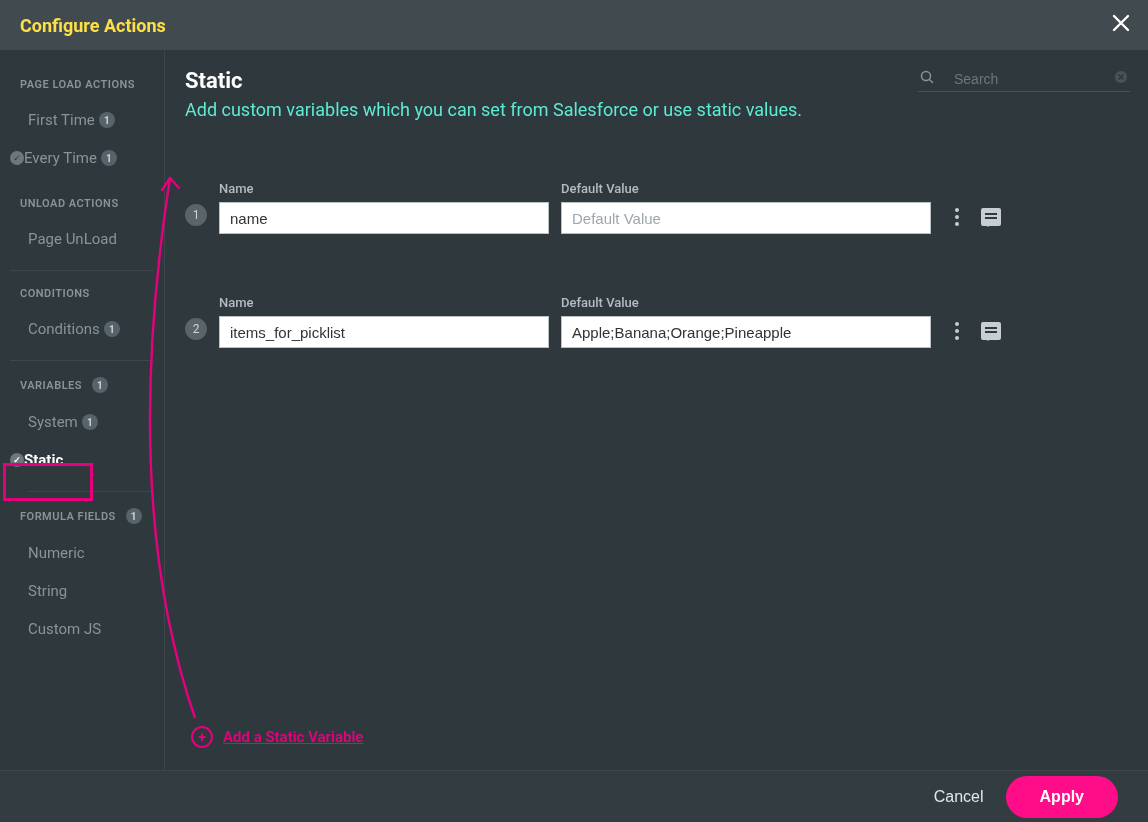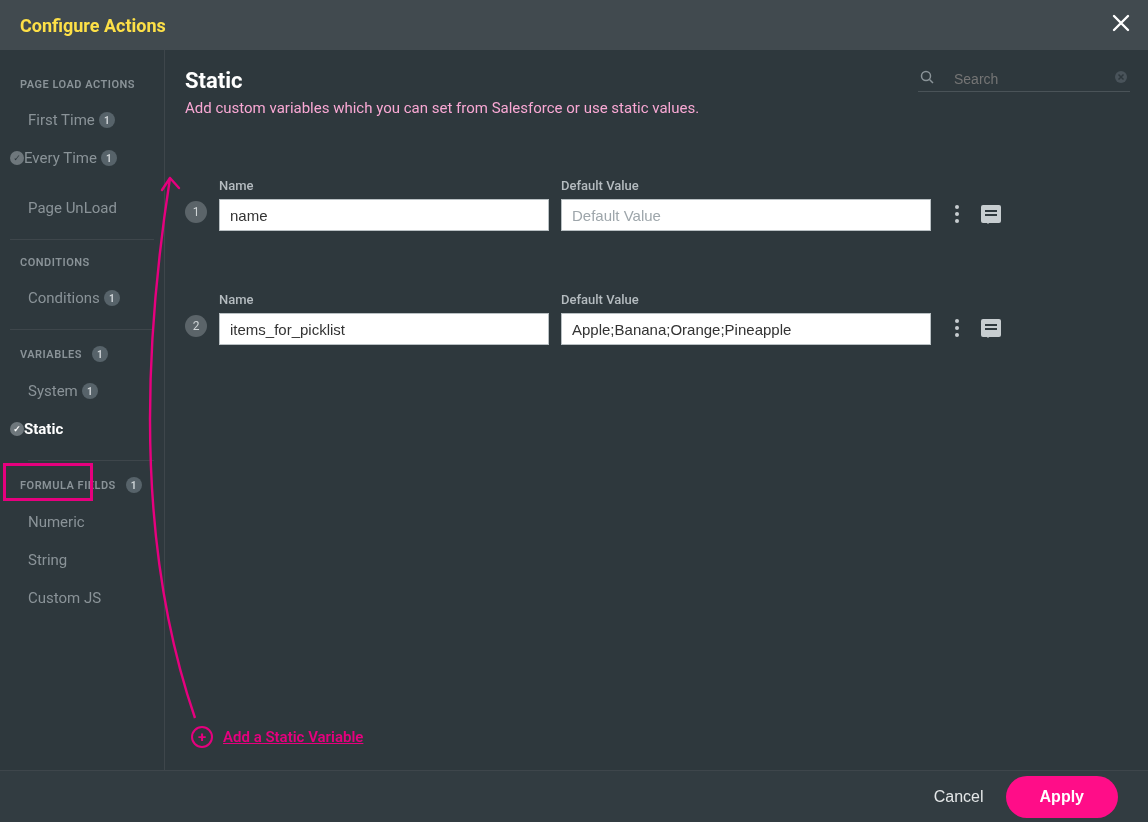--- a/index.html
+++ b/index.html
@@ -16,21 +16,21 @@
   .sideitem.hascheck { padding-left: 10px; }
   .sideitem.active { color: #fff; font-weight: 700; }
   .checkdot { width:14px; height:14px; border-radius:50%; background:#6e777c; display:inline-flex; align-items:center; justify-content:center; font-size:9px; color:#2e383d; }
   .checkdot.on { background:#6e777c; color:#fff;}
   .count-badge { display:inline-flex; align-items:center; justify-content:center; min-width:16px; height:16px; padding:0 4px; border-radius:8px; background:#57636a; color:#cdd3d6; font-size:10px; font-weight:700; margin-left:4px;}
   .sidegroup + .sidegroup { border-top: 0; }
   hr.side-sep { border:0; border-top:1px solid #3e464b; margin: 8px 10px 8px 10px;}
   .main { flex:1; display:flex; flex-direction:column; min-width:0; padding: 18px 18px 0 20px;}
   .main-head { display:flex; align-items:flex-start; justify-content:space-between; }
   .main-head-left h2 { color:#fff; font-size:22px; font-weight:700; margin-bottom:6px;}
-  .main-head-left p { font-size:15px; color:#f9a8d4; }
+  .main-head-left p { font-size:18px; color:#5eead4; }
   .searchwrap { position:relative; display:flex; align-items:center; gap:20px; border-bottom:1px solid #4a5358; padding:2px 2px 4px 2px;}
   .searchwrap .sicon { color:#8a9398; font-size:14px; }
   .searchwrap input { background:transparent; border:0; outline:0; color:#d6d6d6; font-size:14px; width:140px;}
   .searchwrap .clear { color:#6f787d; font-size:14px; cursor:pointer;}
   .rows { margin-top: 26px; display:flex; flex-direction:column; gap: 26px;}
   .row { display:flex; align-items:flex-end; gap: 12px; }
   .rownum { width:22px; height:22px; border-radius:50%; background:#5b6469; color:#cfd4d6; font-size:12px; display:flex; align-items:center; justify-content:center; flex-shrink:0; margin-bottom:8px;}
   .field { display:flex; flex-direction:column; gap:6px;margin-top:35px; }
   .field.name { width: 330px; }
   .field.val { width: 370px; }
@@ -77,20 +77,21 @@
           <span class="count-badge">1</span>
         </div>
         <div class="sideitem hascheck">
           <span class="checkdot">✓</span>
           <span>Every Time</span>
           <span class="count-badge">1</span>
         </div>
       </div>
 
       <div class="sidegroup">
+        <div class="sidegroup-header">UNLOAD ACTIONS</div>
         <div class="sideitem">
           <span>Page UnLoad</span>
         </div>
       </div>
 
       <hr class="side-sep">
 
       <div class="sidegroup">
         <div class="sidegroup-header">CONDITIONS</div>
         <div class="sideitem">

